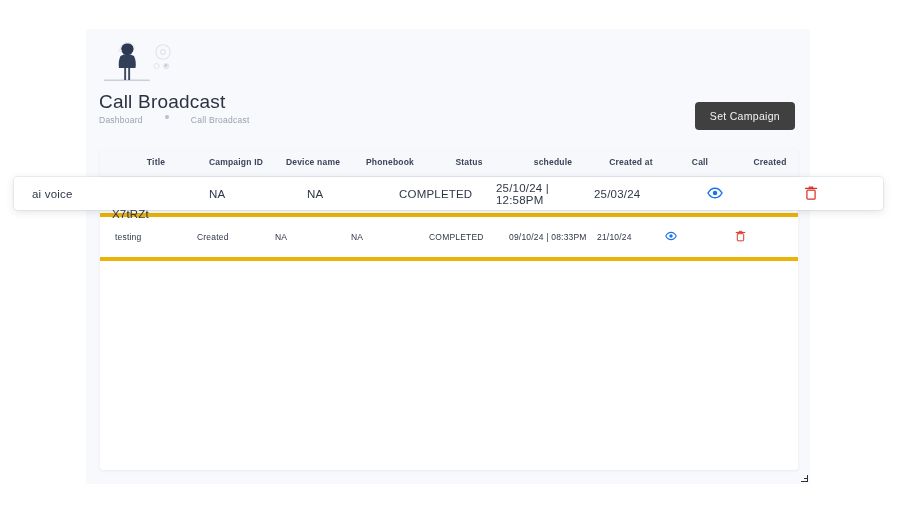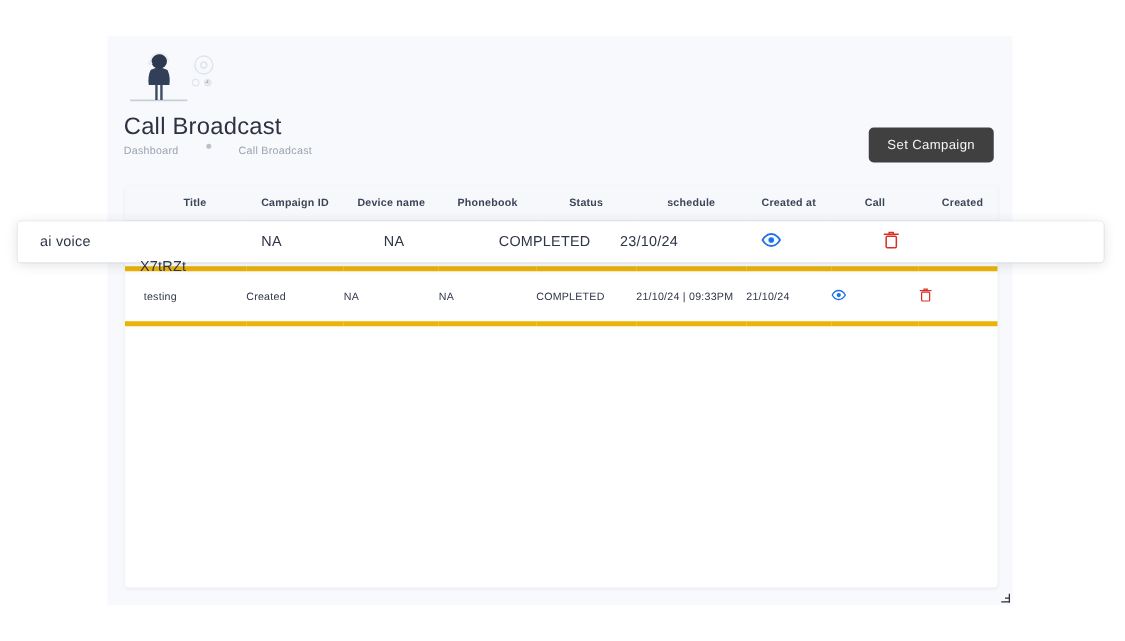--- a/index.html
+++ b/index.html
@@ -259,21 +259,21 @@
             <td class="col-logs"></td>
             <td class="col-delete"></td>
           </tr>
 
           <tr>
             <td class="col-title">testing</td>
             <td class="col-campaign">Created</td>
             <td class="col-device">NA</td>
             <td class="col-phonebook">NA</td>
             <td class="col-status">COMPLETED</td>
-            <td class="col-schedule">21/10/24 | 09:33PM</td>
+            <td class="col-schedule">09/10/24 | 08:33PM</td>
             <td class="col-created">21/10/24</td>
             <td class="col-logs">
               <span class="cell-icon-wrap icon-eye">
                 <svg width="12" height="12" viewBox="0 0 24 24" fill="none" stroke="#1a73e8" stroke-width="2.2">
                   <path d="M1.5 12s4-7.2 10.5-7.2S22.5 12 22.5 12s-4 7.2-10.5 7.2S1.5 12 1.5 12z"></path>
                   <circle cx="12" cy="12" r="3.4" fill="#1a73e8" stroke="none"></circle>
                 </svg>
               </span>
             </td>
             <td class="col-delete">
@@ -296,21 +296,22 @@
         <i></i>
     </div>
   </div>
 
   <div class="highlight-row">
     <div class="hr-cell hr-title">ai voice</div>
     <div class="hr-cell hr-campaign">X7tRZt</div>
     <div class="hr-cell hr-device">NA</div>
     <div class="hr-cell hr-phonebook">NA</div>
     <div class="hr-cell hr-status">COMPLETED</div>
-    <div class="hr-cell hr-created">23/10/24</div>
+    <div class="hr-cell hr-schedule">25/10/24 | 12:58PM</div>
+    <div class="hr-cell hr-created">25/03/24</div>
     <div class="hr-cell hr-logs">
       <span class="cell-icon-wrap icon-eye">
         <svg width="16" height="16" viewBox="0 0 24 24" fill="none" stroke="#1a73e8" stroke-width="2.2">
           <path d="M1.5 12s4-7.2 10.5-7.2S22.5 12 22.5 12s-4 7.2-10.5 7.2S1.5 12 1.5 12z"></path>
           <circle cx="12" cy="12" r="3.4" fill="#1a73e8" stroke="none"></circle>
         </svg>
       </span>
     </div>
     <div class="hr-cell hr-delete">
       <span class="cell-icon-wrap icon-trash">

